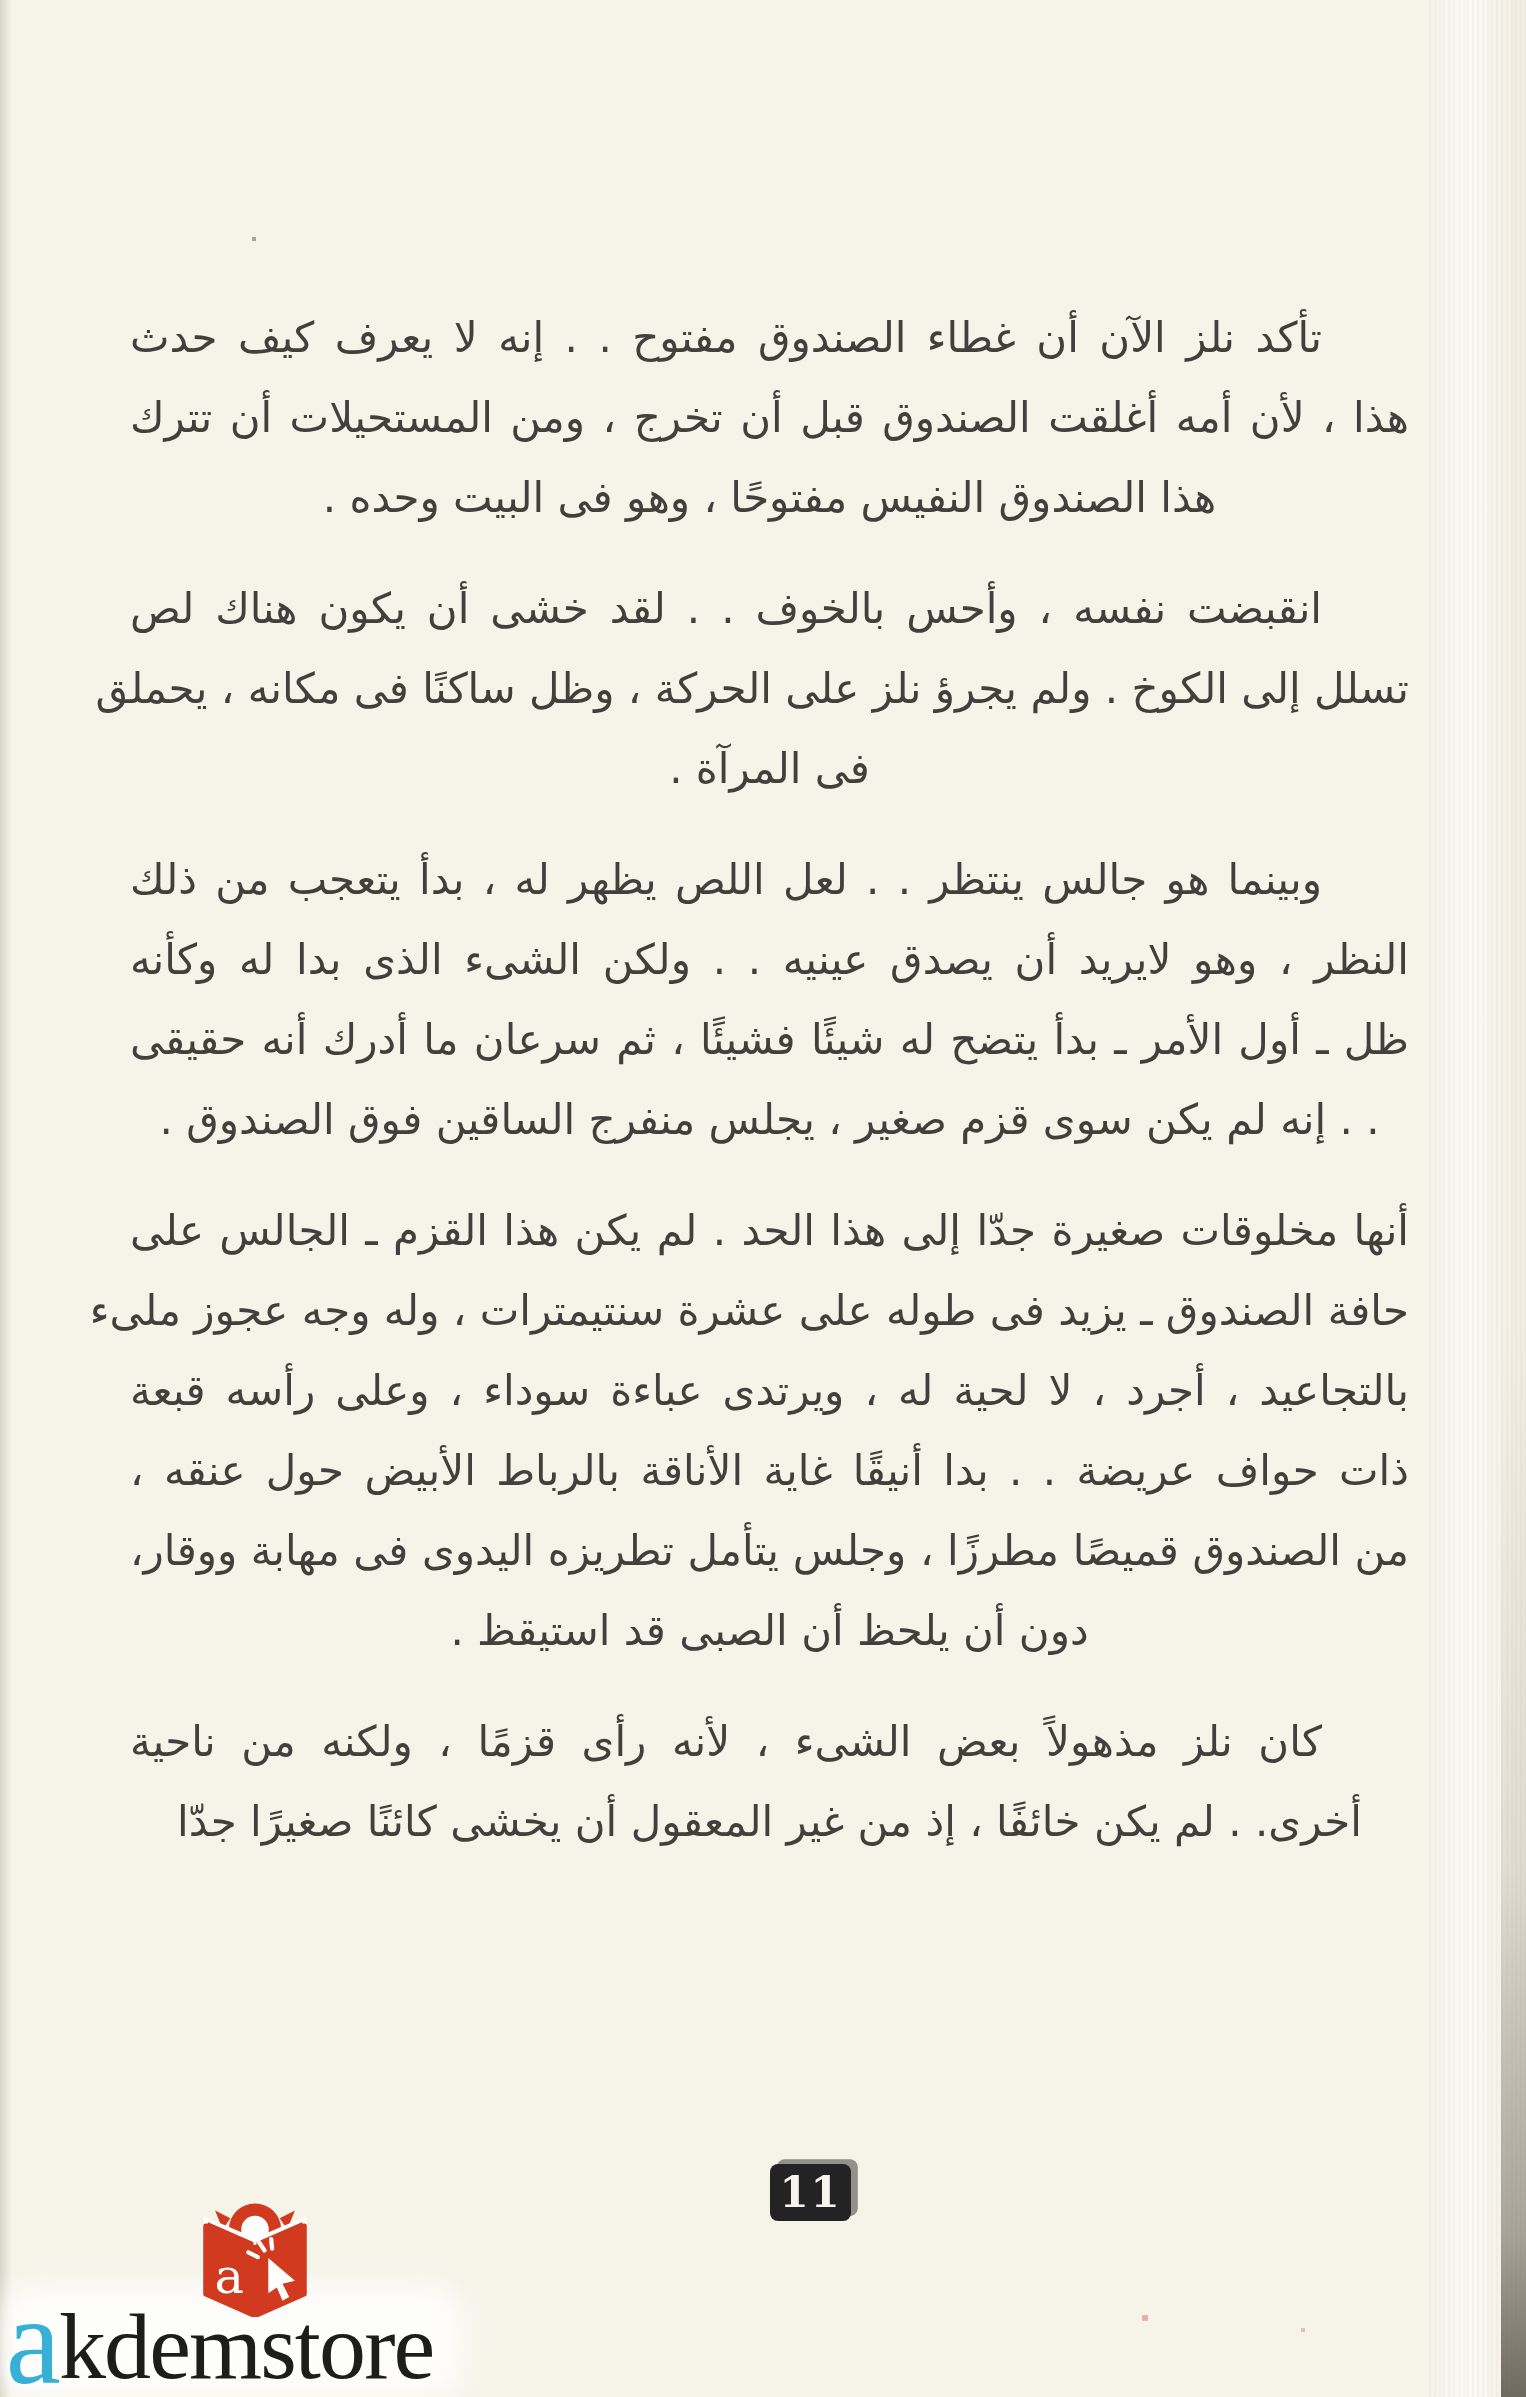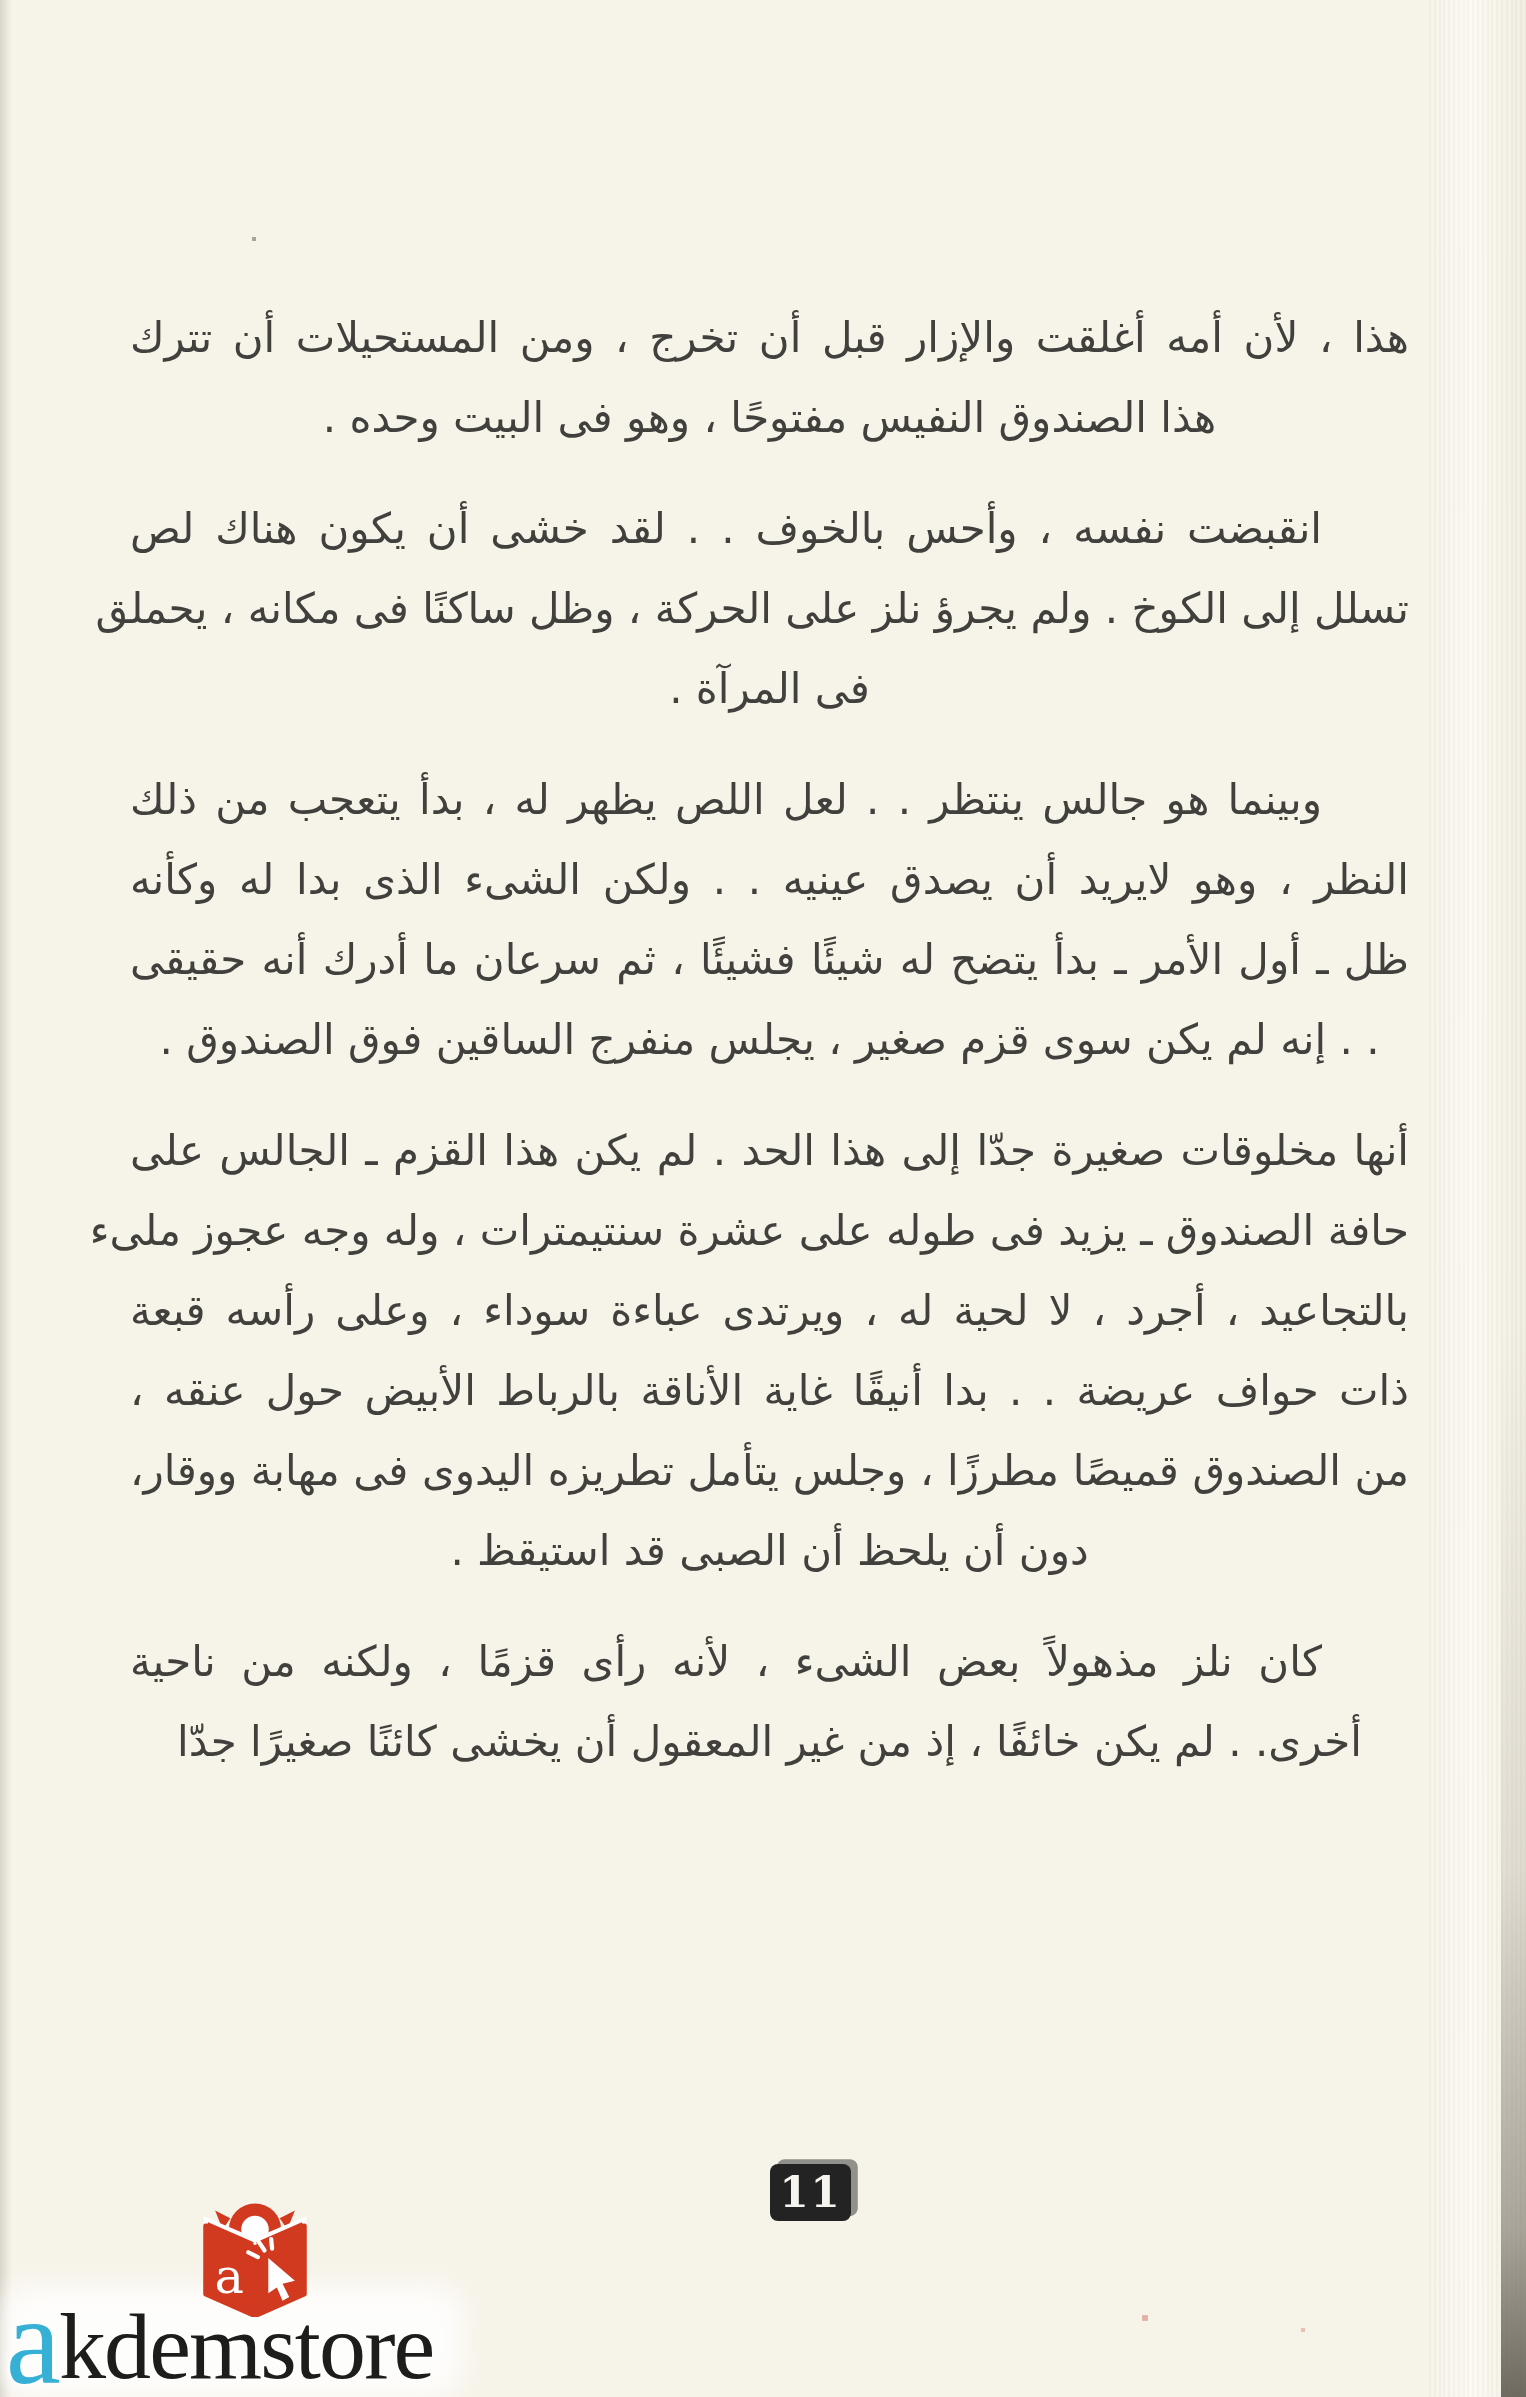--- a/index.html
+++ b/index.html
@@ -48,21 +48,22 @@
 
 <div class="page">
 
   <div class="edge-right"></div>
   <div class="edge-right-dark"></div>
   <div class="edge-left"></div>
   <div class="speckles"></div>
 
   <div class="text-block">
     <div class="para">
-      <div class="line">هذا ، لأن أمه أغلقت والإزار قبل  أن تخرج ،  ومن المستحيلات أن تترك</div>
+      <div class="line first">تأكد  نلز الآن أن غطاء الصندوق مفتوح . .  إنه لا يعرف كيف حدث</div>
+      <div class="line">هذا ، لأن أمه أغلقت الصندوق قبل  أن تخرج ،  ومن المستحيلات أن تترك</div>
       <div class="line last">هذا الصندوق النفيس مفتوحًا ، وهو فى البيت وحده .</div>
     </div>
     <div class="para">
       <div class="line first">انقبضت نفسه ،  وأحس بالخوف . .  لقد خشى أن يكون هناك لص</div>
       <div class="line">تسلل إلى الكوخ .  ولم يجرؤ نلز على الحركة ،  وظل ساكنًا فى مكانه ،  يحملق</div>
       <div class="line last">فى المرآة .</div>
     </div>
     <div class="para">
       <div class="line first">وبينما هو جالس ينتظر . .  لعل اللص يظهر له ،  بدأ يتعجب  من ذلك</div>
       <div class="line">النظر ،  وهو  لايريد أن يصدق عينيه  . .  ولكن الشىء الذى بدا له وكأنه</div>

